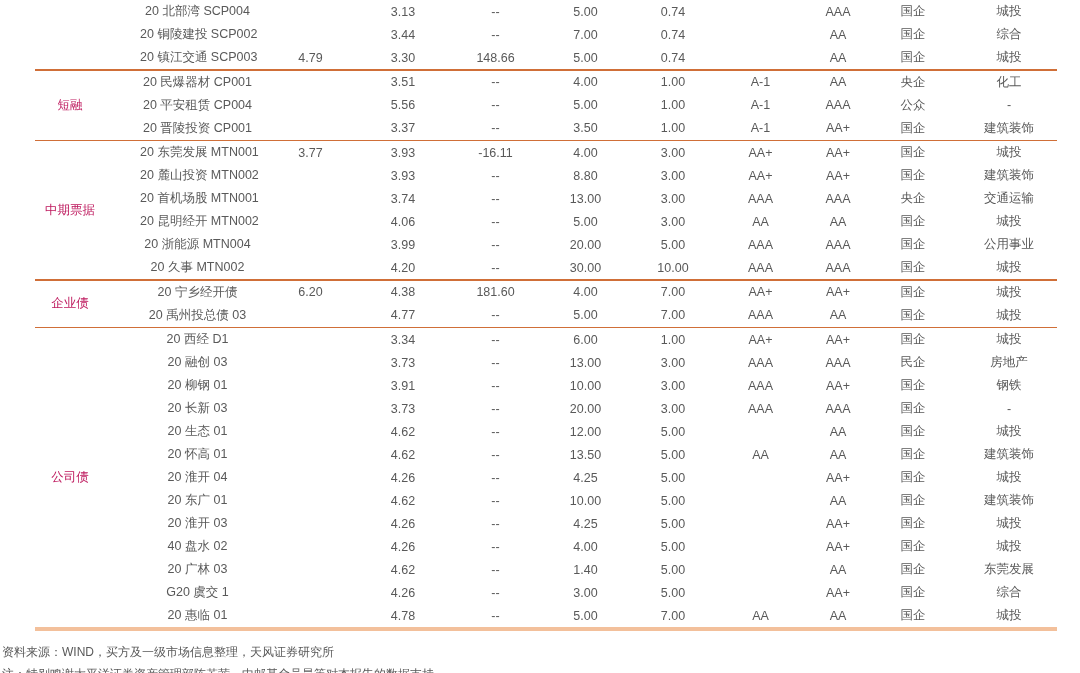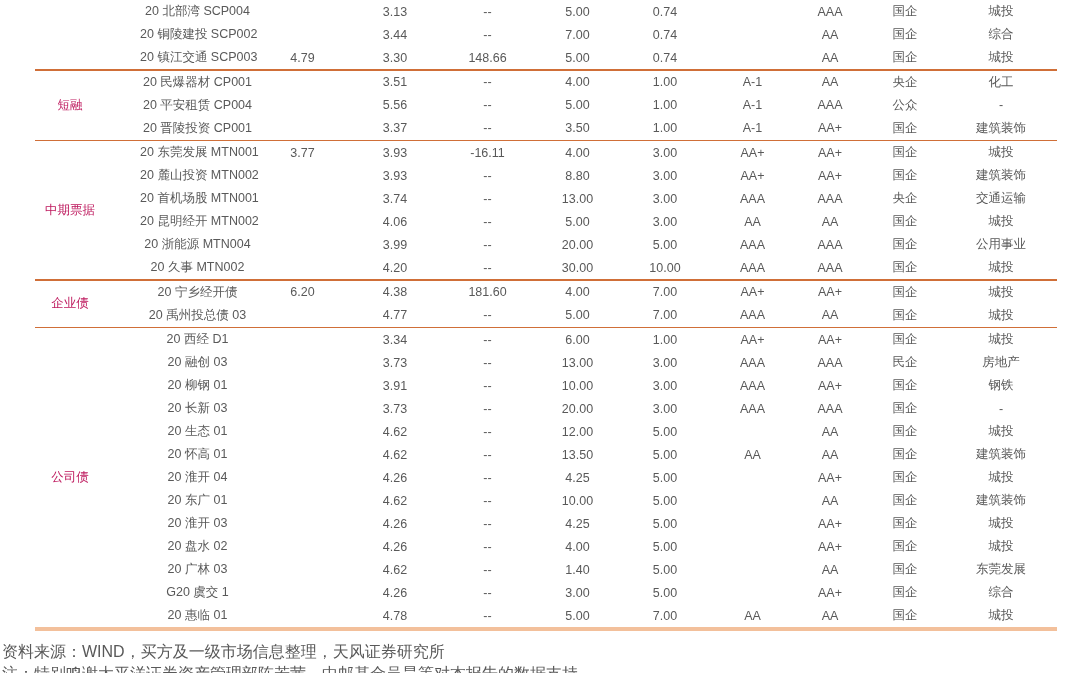--- a/index.html
+++ b/index.html
@@ -11,34 +11,34 @@
   #table-wrap{position:absolute;top:0;left:0;width:1080px;}
   .section{display:flex;}
   .cat-cell{
     width:140px;display:flex;align-items:center;justify-content:center;
     font-size:12.5px;color:#be185d;
   }
   .rows{flex:1;display:flex;flex-direction:column;}
   .table-row{display:flex;height:23px;align-items:center;font-size:12.5px;}
   .c{text-align:center;white-space:nowrap;overflow:visible;}
   .c0{width:115px;}  
-  .c1{width:95px;}   
+  .c1{width:95px;margin-left:8px;}   
   .c2{width:90px;}   
   .c3{width:95px;}   
   .c4{width:85px;}   
   .c5{width:90px;text-align:center;}   
   .c6{width:85px;}   
   .c7{width:70px;}   
   .c8{width:80px;}   
   .c9{width:112px;}  
   .sep{height:1.5px;margin-left:35px;width:1022px;}
   .sep-thin{background:#d06f38;}
   .sep-thick{height:3.5px;background:#f3c09b;}
   #footer{position:absolute;left:2px;top:637px;width:1070px;}
-  .footer-line{font-size:16px;color:#595959;line-height:14px;margin-top:8px;}
+  .footer-line{font-size:12px;color:#595959;line-height:14px;margin-top:8px;}
 </style>
 </head>
 <body>
 
 <div id="table-wrap">
     <div class="section">
       <div class="cat-cell"></div>
       <div class="rows">
         <div class="table-row">
           <div class="c c0">20 北部湾 SCP004</div>
@@ -334,21 +334,21 @@
           <div class="c c2">4.26</div>
           <div class="c c3">--</div>
           <div class="c c4">4.25</div>
           <div class="c c5">5.00</div>
           <div class="c c6"></div>
           <div class="c c7">AA+</div>
           <div class="c c8">国企</div>
           <div class="c c9">城投</div>
         </div>
         <div class="table-row">
-          <div class="c c0">20 盘水 02</div>
+          <div class="c c0">40 盘水 02</div>
           <div class="c c1"></div>
           <div class="c c2">4.26</div>
           <div class="c c3">--</div>
           <div class="c c4">4.00</div>
           <div class="c c5">5.00</div>
           <div class="c c6"></div>
           <div class="c c7">AA+</div>
           <div class="c c8">国企</div>
           <div class="c c9">城投</div>
         </div>

